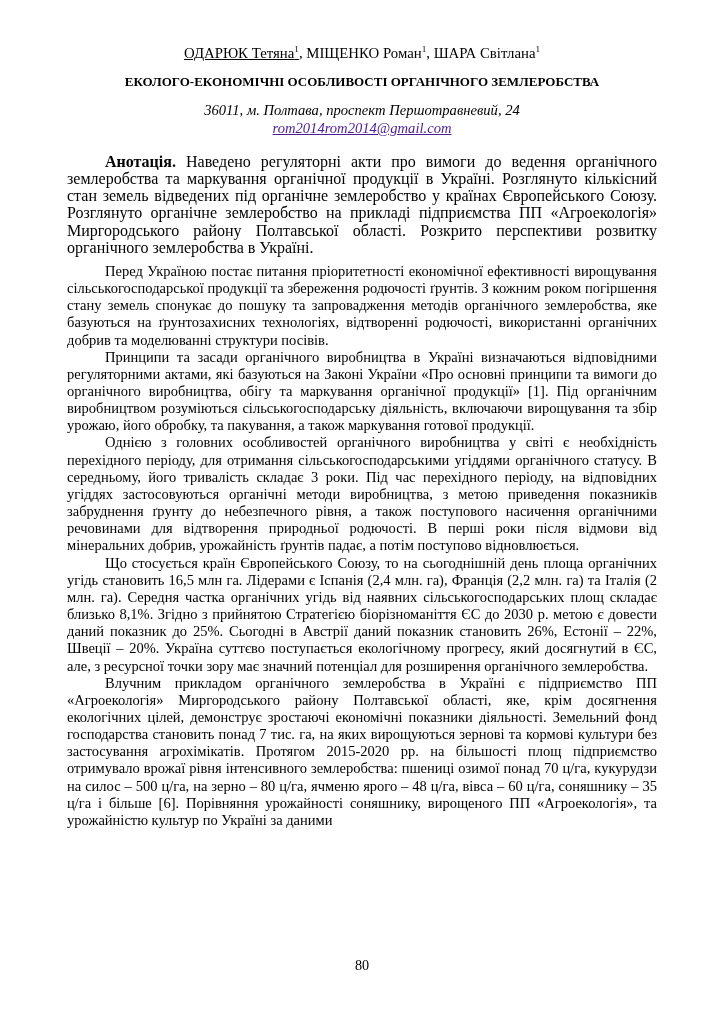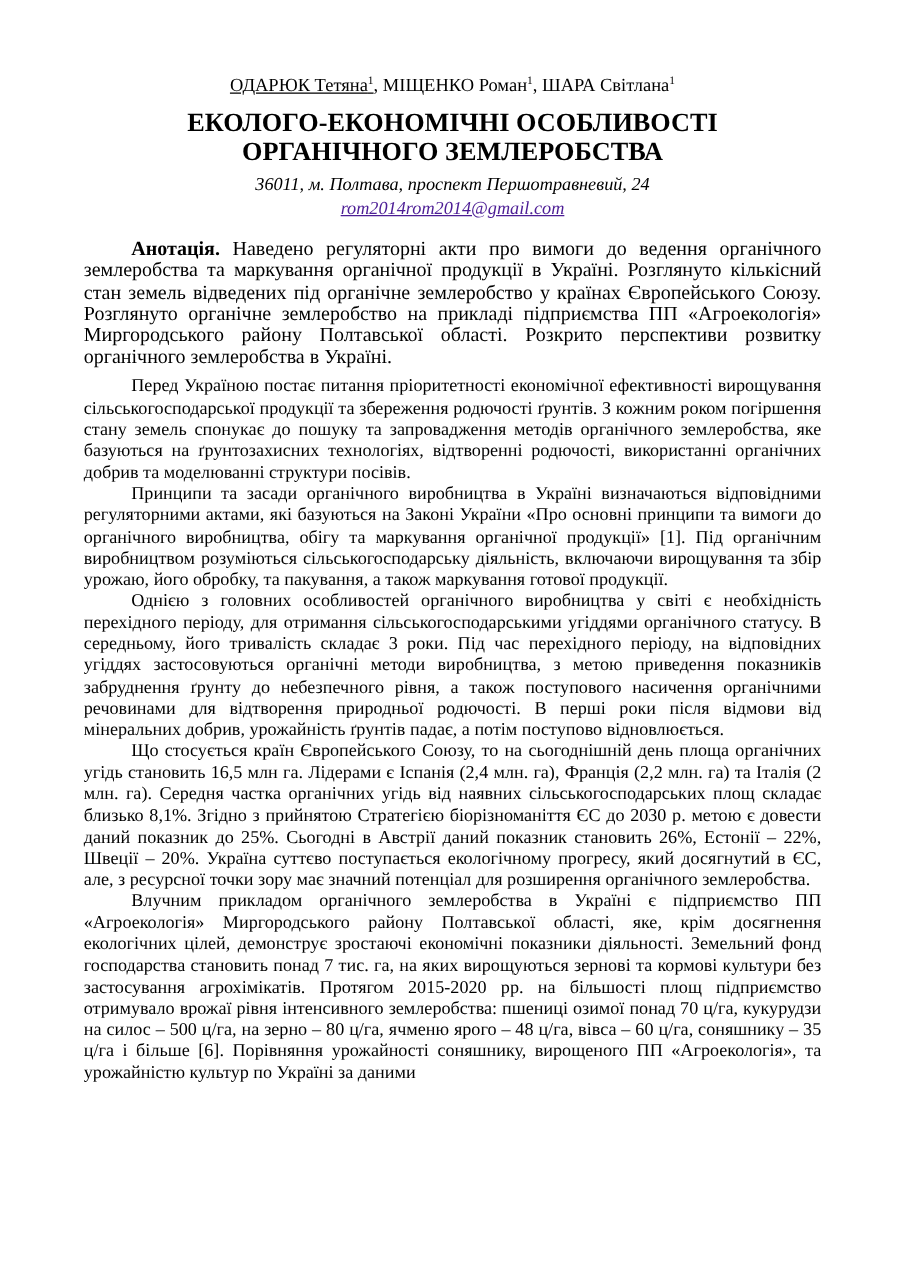--- a/index.html
+++ b/index.html
@@ -6,35 +6,35 @@
   .page {
     position: relative;
     width: 724px;
     height: 1024px;
     margin: 0 auto;
     background: #ffffff;
     color: #000000;
     font-family: "Liberation Serif", "DejaVu Serif", serif;
     overflow: hidden;
     box-sizing: border-box;
-    padding: 60px 67px 0 67px;
+    padding: 44px 67px 0 67px;
   }
   .authors {
     margin: 0;
     text-align: center;
     font-size: 14.8px;
     line-height: 18px;
   }
   .authors .underline { text-decoration: underline; }
   sup { font-size: 0.62em; line-height: 0; }
   .paper-title {
     margin: 9px 10px 0 10px;
     text-align: center;
     font-weight: bold;
-    font-size: 21px;
+    font-size: 13px;
     line-height: 22.5px;
   }
   .affiliation-block {
     margin-top: 7px;
     text-align: center;
     font-style: italic;
     font-size: 14.6px;
     line-height: 18.6px;
   }
   .affiliation-block .line { margin: 0; }
@@ -86,14 +86,15 @@
   <p class="abstract"><span class="abstract-label">Анотація.</span> <span>Наведено регуляторні акти про вимоги до ведення органічного землеробства та маркування органічної продукції в Україні. Розглянуто кількісний стан земель відведених під органічне землеробство у країнах Європейського Союзу. Розглянуто органічне землеробство на прикладі підприємства ПП «Агроекологія» Миргородського району Полтавської області. Розкрито перспективи розвитку органічного землеробства в Україні.</span></p>
 
   <div class="body-text">
     <p>Перед Україною постає питання пріоритетності економічної ефективності вирощування сільськогосподарської продукції та збереження родючості ґрунтів. З кожним роком погіршення стану земель спонукає до пошуку та запровадження методів органічного землеробства, яке базуються на ґрунтозахисних технологіях, відтворенні родючості, використанні органічних добрив та моделюванні структури посівів.</p>
     <p>Принципи та засади органічного виробництва в Україні визначаються відповідними регуляторними актами, які базуються на Законі України «Про основні принципи та вимоги до органічного виробництва, обігу та маркування органічної продукції» [1]. Під органічним виробництвом розуміються сільськогосподарську діяльність, включаючи вирощування та збір урожаю, його обробку, та пакування, а також маркування готової продукції.</p>
     <p>Однією з головних особливостей органічного виробництва у світі є необхідність перехідного періоду, для отримання сільськогосподарськими угіддями органічного статусу. В середньому, його тривалість складає 3 роки. Під час перехідного періоду, на відповідних угіддях застосовуються органічні методи виробництва, з метою приведення показників забруднення ґрунту до небезпечного рівня, а також поступового насичення органічними речовинами для відтворення природньої родючості. В перші роки після відмови від мінеральних добрив, урожайність ґрунтів падає, а потім поступово відновлюється.</p>
     <p>Що стосується країн Європейського Союзу, то на сьогоднішній день площа органічних угідь становить 16,5 млн га. Лідерами є Іспанія (2,4 млн. га), Франція (2,2 млн. га) та Італія (2 млн. га). Середня частка органічних угідь від наявних сільськогосподарських площ складає близько 8,1%. Згідно з прийнятою Стратегією біорізноманіття ЄС до 2030 р. метою є довести даний показник до 25%. Сьогодні в Австрії даний показник становить 26%, Естонії – 22%, Швеції – 20%. Україна суттєво поступається екологічному прогресу, який досягнутий в ЄС, але, з ресурсної точки зору має значний потенціал для розширення органічного землеробства.</p>
     <p>Влучним прикладом органічного землеробства в Україні є підприємство ПП «Агроекологія» Миргородського району Полтавської області, яке, крім досягнення екологічних цілей, демонструє зростаючі економічні показники діяльності. Земельний фонд господарства становить понад 7 тис. га, на яких вирощуються зернові та кормові культури без застосування агрохімікатів. Протягом 2015-2020 рр. на більшості площ підприємство отримувало врожаї рівня інтенсивного землеробства: пшениці озимої понад 70 ц/га, кукурудзи на силос – 500 ц/га, на зерно – 80 ц/га, ячменю ярого – 48 ц/га, вівса – 60 ц/га, соняшнику – 35 ц/га і більше [6]. Порівняння урожайності соняшнику, вирощеного ПП «Агроекологія», та урожайністю культур по Україні за даними</p>
   </div>
 
+  <div class="page-number">80</div>
 
 </div>
 
 </body></html>

